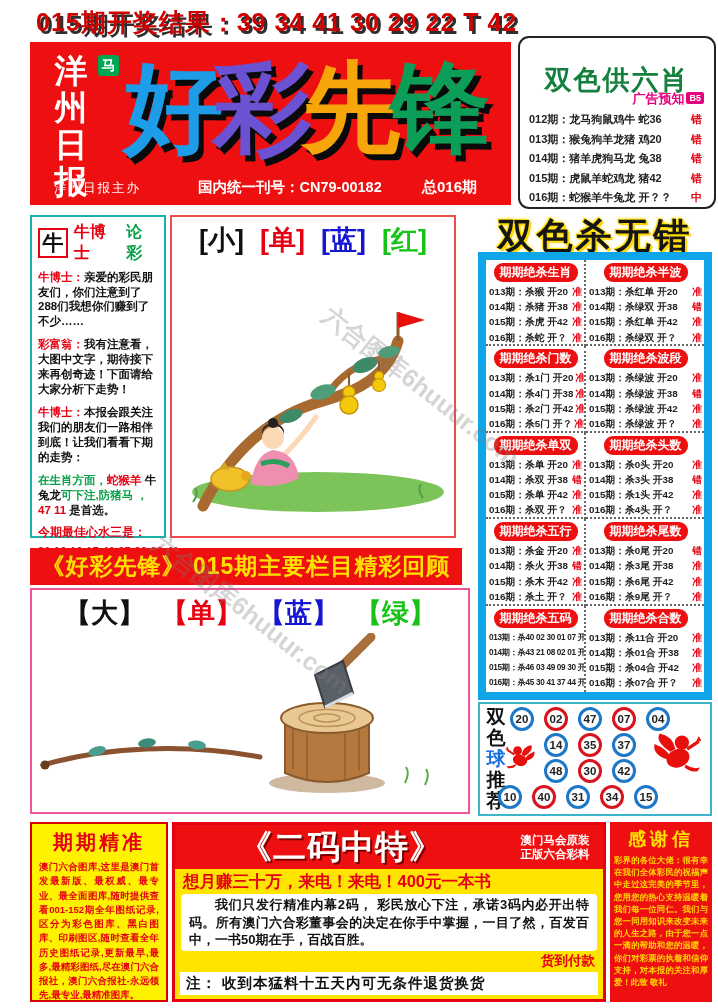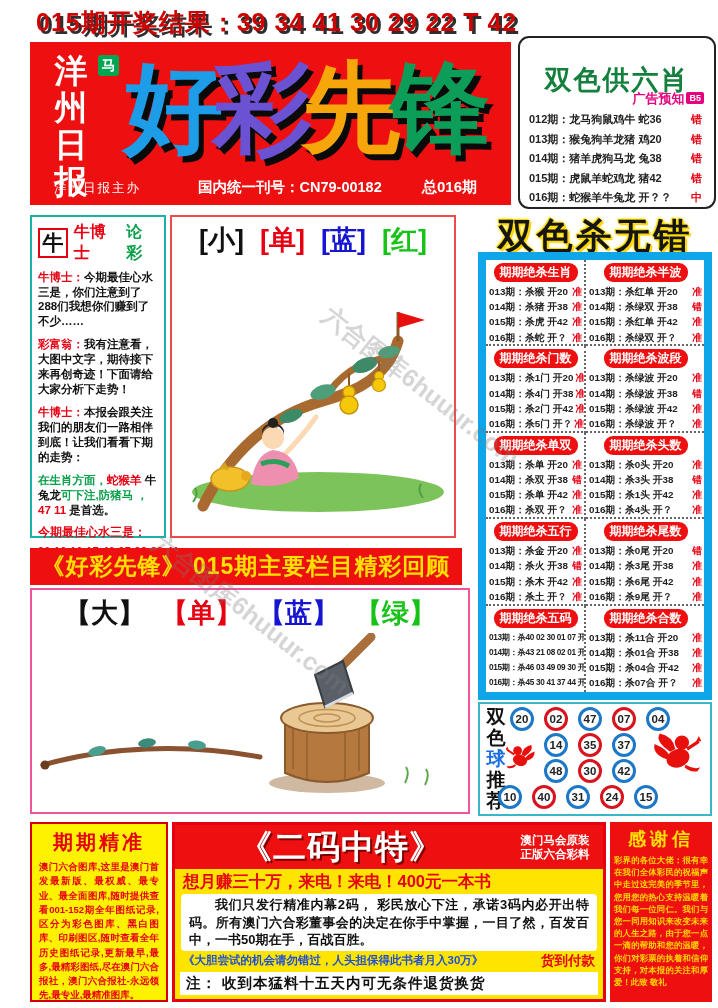--- a/index.html
+++ b/index.html
@@ -176,21 +176,21 @@
         </div>
       </div>
   </div>
 
   <div class="doctor" data-interactable="false">
     <div class="doc-head" data-interactable="false">
       <div class="doc-badge" data-interactable="false">牛</div>
       <span class="doc-title-red" data-interactable="false">牛博士</span>
       <span class="doc-title-green" data-interactable="false">论彩</span>
     </div>
-    <div class="doc-p" data-interactable="false"><span class="lbl" data-interactable="false">牛博士：</span><span data-interactable="false">今期最佳心水三是，你们注意到了288们我想你们赚到了不少……</span></div>
+    <div class="doc-p" data-interactable="false"><span class="lbl" data-interactable="false">牛博士：</span><span data-interactable="false">亲爱的彩民朋友们，你们注意到了288们我想你们赚到了不少……</span></div>
     <div class="doc-p" data-interactable="false"><span class="lbl" data-interactable="false">彩富翁：</span><span data-interactable="false">我有注意看，大图中文字，期待接下来再创奇迹！下面请给大家分析下走势！</span></div>
     <div class="doc-p" data-interactable="false"><span class="lbl" data-interactable="false">牛博士：</span><span data-interactable="false">本报会跟关注我们的朋友们一路相伴到底！让我们看看下期的走势：</span></div>
     <div class="tip" id="tip" data-interactable="false"><span data-interactable="false" style="color: rgb(10, 160, 74);">在生肖方面，</span><span data-interactable="false" style="color: rgb(230, 0, 18);">蛇猴羊 </span><span data-interactable="false" style="color: rgb(17, 17, 17);">牛兔龙</span><span data-interactable="false" style="color: rgb(10, 160, 74);">可下注,防猪马 ，</span><span data-interactable="false" style="color: rgb(230, 0, 18);">47 11 </span><span data-interactable="false" style="color: rgb(17, 17, 17);">是首选。</span></div>
     <div class="num-title" data-interactable="false">今期最佳心水三是：</div>
     <div class="num-row" data-interactable="false">36 19 16 17 46 27 28 38 41</div>
     <div class="num-row" data-interactable="false">42 47 39 37 49 32 13 33 20</div>
     <div class="num-row" data-interactable="false">45 26 43 23 02 14 25 22 06</div>
     <div class="num-row" data-interactable="false">35 12 24 31 48 34 05 30 21</div>
   </div>
 
@@ -488,21 +488,21 @@
         </div>
         <div class="ball-row r2" data-interactable="false">
           <div class="ball blue" data-interactable="false">48</div>
           <div class="ball red" data-interactable="false">30</div>
           <div class="ball blue" data-interactable="false">42</div>
         </div>
         <div class="ball-row r3" data-interactable="false">
           <div class="ball blue" data-interactable="false">10</div>
           <div class="ball red" data-interactable="false">40</div>
           <div class="ball blue" data-interactable="false">31</div>
-          <div class="ball red" data-interactable="false">24</div>
+          <div class="ball red" data-interactable="false">34</div>
           <div class="ball blue" data-interactable="false">15</div>
         </div>
       </div>
   </div>
 
   <div class="b-left" data-interactable="false">
     <h3 data-interactable="false">期期精准</h3>
     <p data-interactable="false">澳门六合图库,这里是澳门首发最新版、最权威、最专业、最全面图库,随时提供查看001-152期全年图纸记录,区分为彩色图库、黑白图库、印刷图区,随时查看全年历史图纸记录,更新最早,最多,最精彩图纸,尽在澳门六合报社，澳门六合报社-永远领先,最专业,最精准图库。</p>
   </div>
 
@@ -510,21 +510,20 @@
     <div class="b-banner" data-interactable="false">
       <div class="t" data-interactable="false">《二码中特》</div>
       <div class="side" data-interactable="false">
         <div data-interactable="false">澳门马会原装</div>
         <div data-interactable="false">正版六合彩料</div>
       </div>
     </div>
     <div class="b-slogan" data-interactable="false">想月赚三十万，来电！来电！400元一本书</div>
     <div class="b-body" data-interactable="false">我们只发行精准内幕2码， 彩民放心下注，承诺3码内必开出特码。所有澳门六合彩董事会的决定在你手中掌握，一目了然，百发百中，一书50期在手，百战百胜。</div>
     <div class="b-guarantee" data-interactable="false">
-      <span class="g" data-interactable="false">《大胆尝试的机会请勿错过，人头担保得此书者月入30万》</span>
       <span class="cod" data-interactable="false">货到付款</span>
     </div>
     <div class="b-note" data-interactable="false">注： 收到本猛料十五天内可无条件退货换货</div>
   </div>
 
   <div class="b-right" data-interactable="false">
     <h3 data-interactable="false">感谢信</h3>
     <p data-interactable="false">彩界的各位大佬：很有幸在我们全体彩民的祝福声中走过这完美的季节里，您用您的热心支持温暖着我们每一位同仁。我们与您一同用知识来改变未来的人生之路，由于您一点一滴的帮助和您的温暖，你们对彩票的执着和信仰支持，对本报的关注和厚爱！此致 敬礼</p>
   </div>
 

